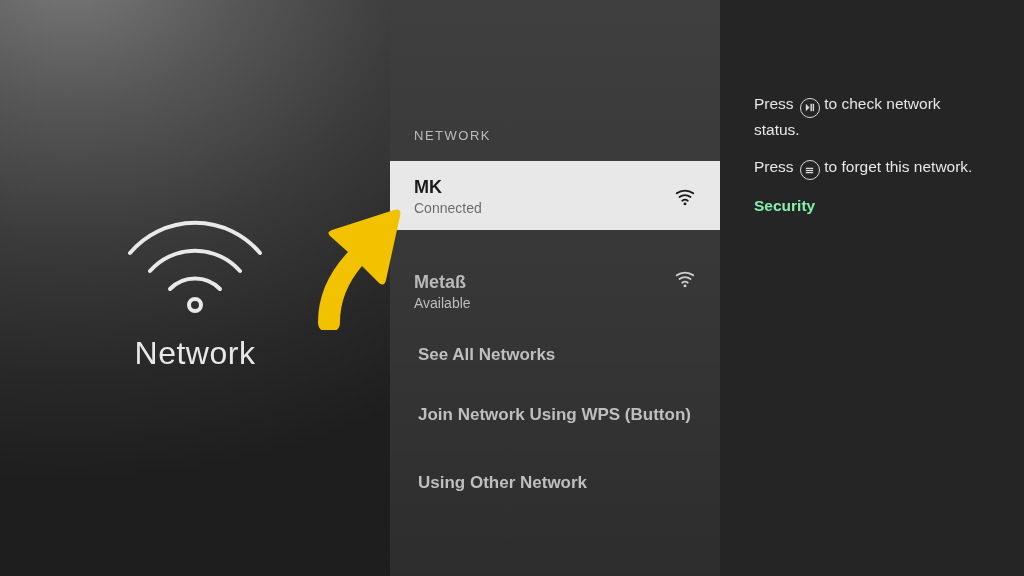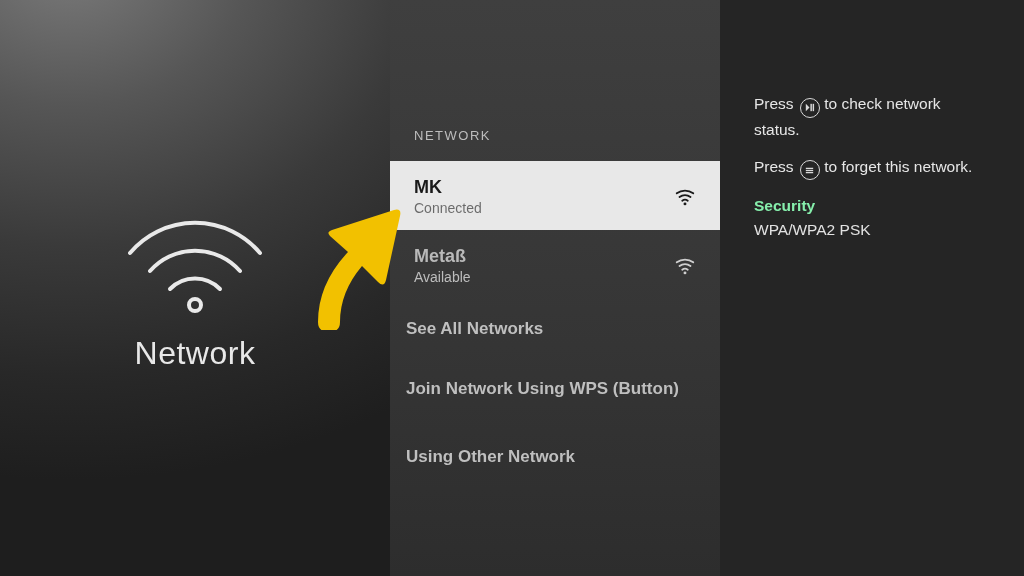--- a/index.html
+++ b/index.html
@@ -41,22 +41,22 @@
     padding: 16px 24px 14px;
     display: flex; align-items: center; justify-content: space-between;
     cursor: default;
   }
   .row .txt { display: flex; flex-direction: column; gap: 2px; }
   .row .name { font-size: 18px; font-weight: 600; }
   .row .sub  { font-size: 14px; color: rgba(0,0,0,0.55); }
   .row .sub.light { color: #bdbdbd; }
   .row .sig { width: 22px; height: 22px; }
   .row.selected { background: #e8e8e8; color: #1a1a1a; align-items: center; }
-  .row.dim .name { color: #b9b9b9; }
-  .action { padding: 20px 16px; font-size: 17px; font-weight: 600; color: #bfbfbf; }
+  .row.dim .name { color: #b9b9b9; margin-top: 26px; }
+  .action { padding: 20px 28px; font-size: 17px; font-weight: 600; color: #bfbfbf; }
   .action.cut { padding-bottom: 0; margin-top: 8px; }
 
   
   .right {
     flex: 1; height: 100%;
     background: #252525;
     padding: 92px 34px 0;
     font-size: 15.5px; line-height: 1.5;
   }
   .hint { display: block; margin-bottom: 14px; }
@@ -158,15 +158,14 @@
           <rect x="2" y="3" width="8" height="1.4" fill="#d9d9d9"></rect>
           <rect x="2" y="5.3" width="8" height="1.4" fill="#d9d9d9"></rect>
           <rect x="2" y="7.6" width="8" height="1.4" fill="#d9d9d9"></rect>
         </svg>
     </span>
     <span> to forget this network.</span>
   </span>
 
   <div class="sec">
     <div class="lab">Security</div>
-    <div class="val">WPA/WPA2 PSK</div>
   </div>
 </div>
 
 </body></html>

